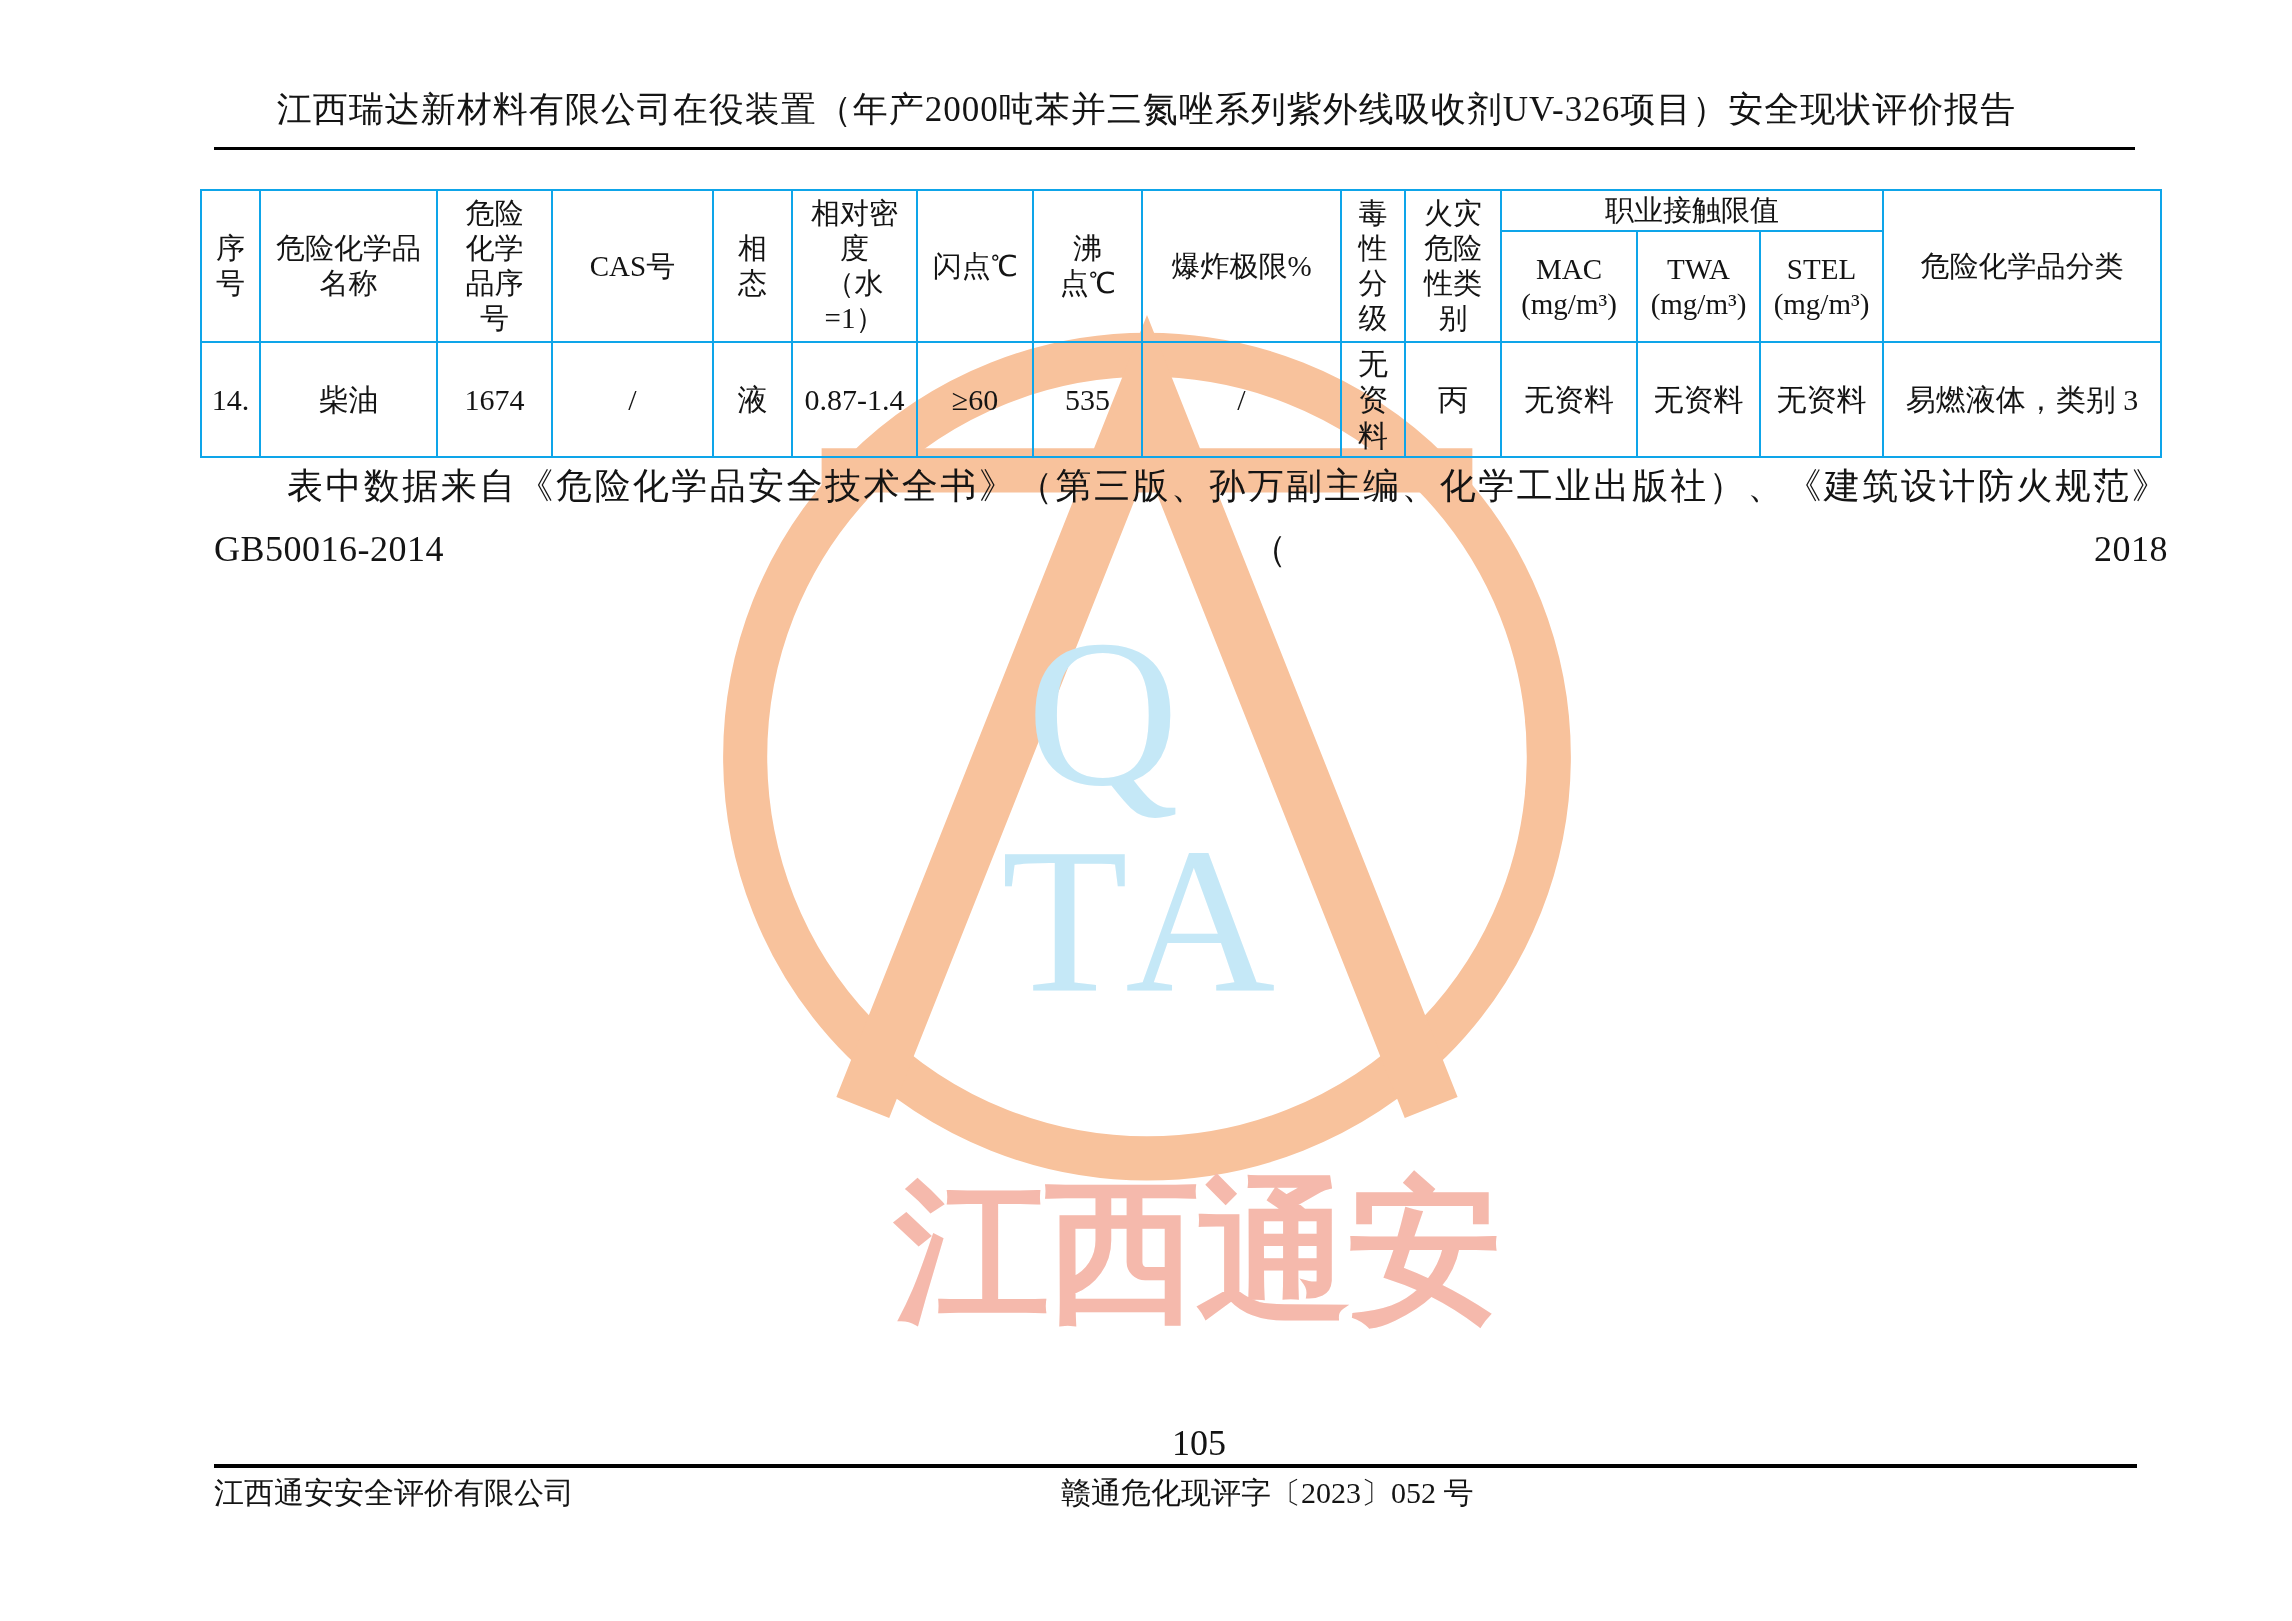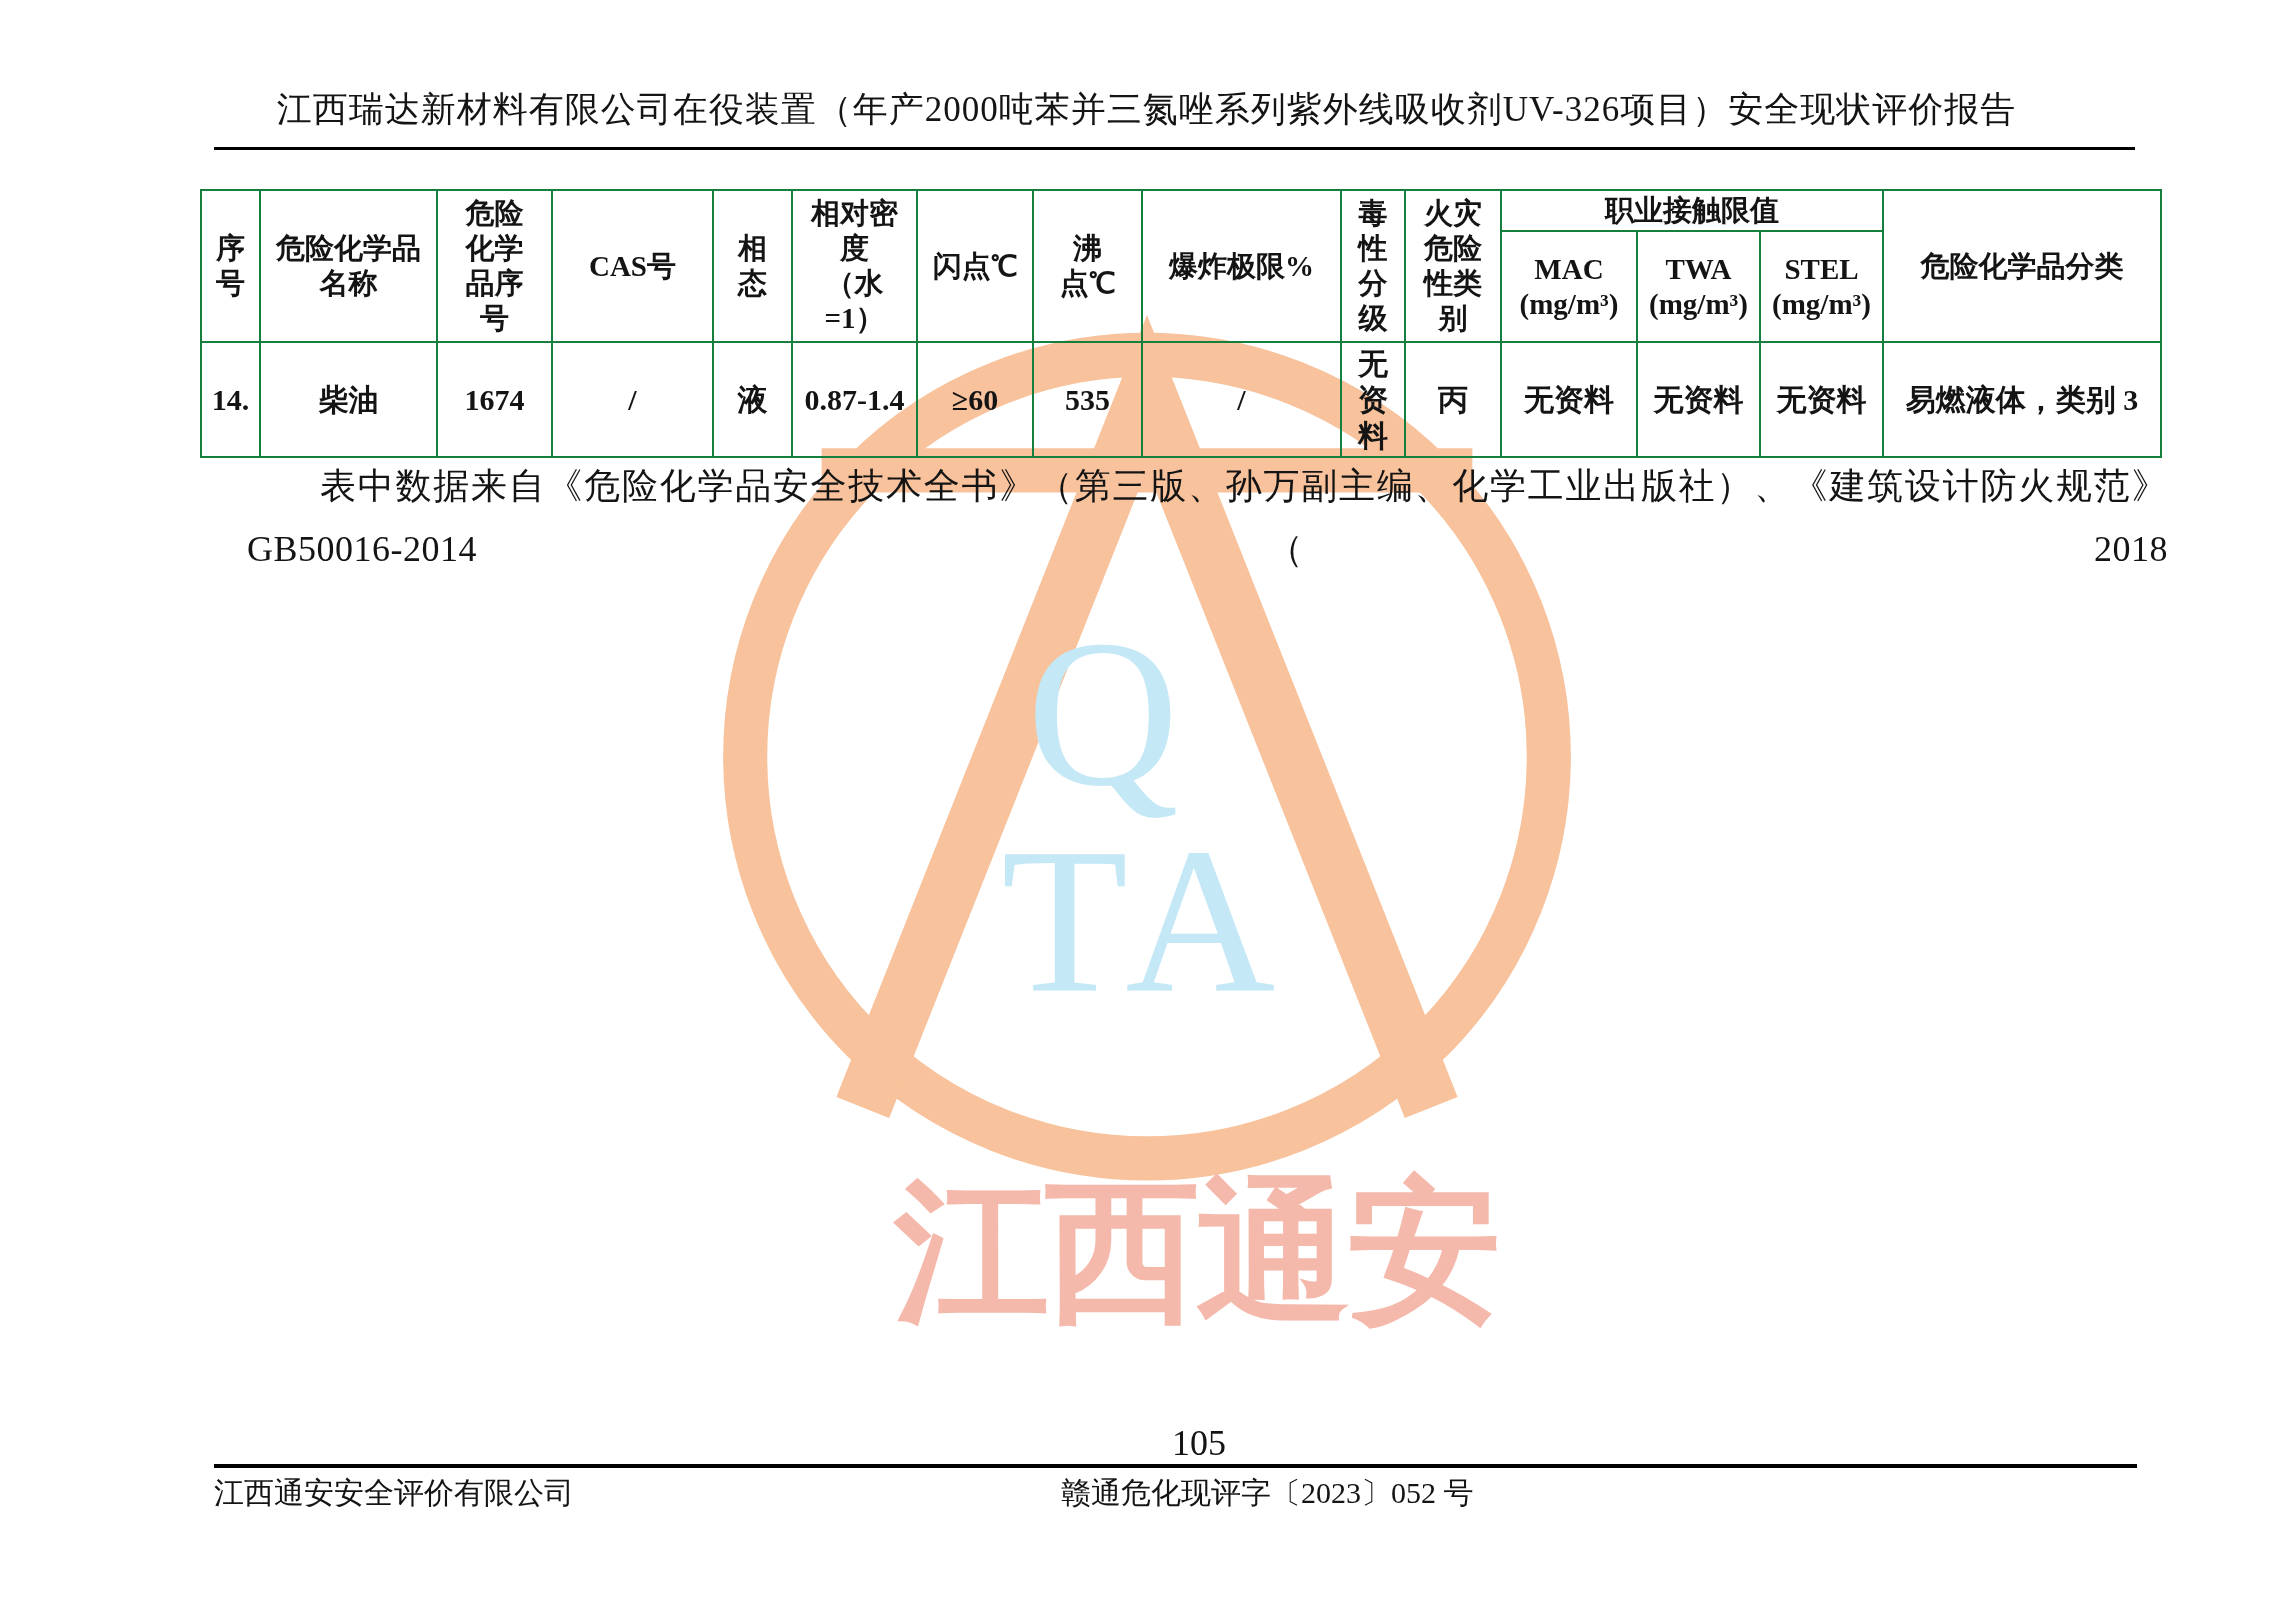--- a/index.html
+++ b/index.html
@@ -21,34 +21,34 @@
   }
   .header-rule { position:absolute; left:214px; top:147px; width:1921px; height:2.9px; background:#000; }
 
   
   table.chem {
     position:absolute; left:200px; top:189px; width:1961px;
     border-collapse:collapse; table-layout:fixed;
     font-size:29px; line-height:1.2;
   }
   table.chem th, table.chem td {
-    border:2px solid #15803d; padding:0 2px;
+    border:2px solid #0ea5e9; padding:0 2px;
     text-align:center; vertical-align:middle;
-    font-weight:bold; white-space:pre-line;
+    font-weight:normal; white-space:pre-line;
     background:transparent; overflow:hidden;
   }
   tr.hrow1 { height:41px; }
   tr.hrow2 { height:111px; }
   tr.drow  { height:115px; font-size:30px; }
 
   
   .note { position:absolute; left:214px; top:455px; width:1954px; font-size:36px; }
   .note-line { line-height:63px; letter-spacing:0.5px; }
   .jst { text-align:justify; text-align-last:justify; }
-  .ind { text-indent:73px;margin-left:33px; }
+  .ind { text-indent:73px; }
 
   
   .page-number { position:absolute; left:1172px; top:1422px; font-size:36px; }
   .footer-rule { position:absolute; left:214px; top:1464px; width:1923px; height:3.9px; background:#000; }
   .footer-left  { position:absolute; left:214px;  top:1473px; font-size:30px;font-family:Liberation Mono, monospace; }
   .footer-right { position:absolute; left:1061px; top:1473px; font-size:30px; }
 </style>
 </head>
 <body>
 

